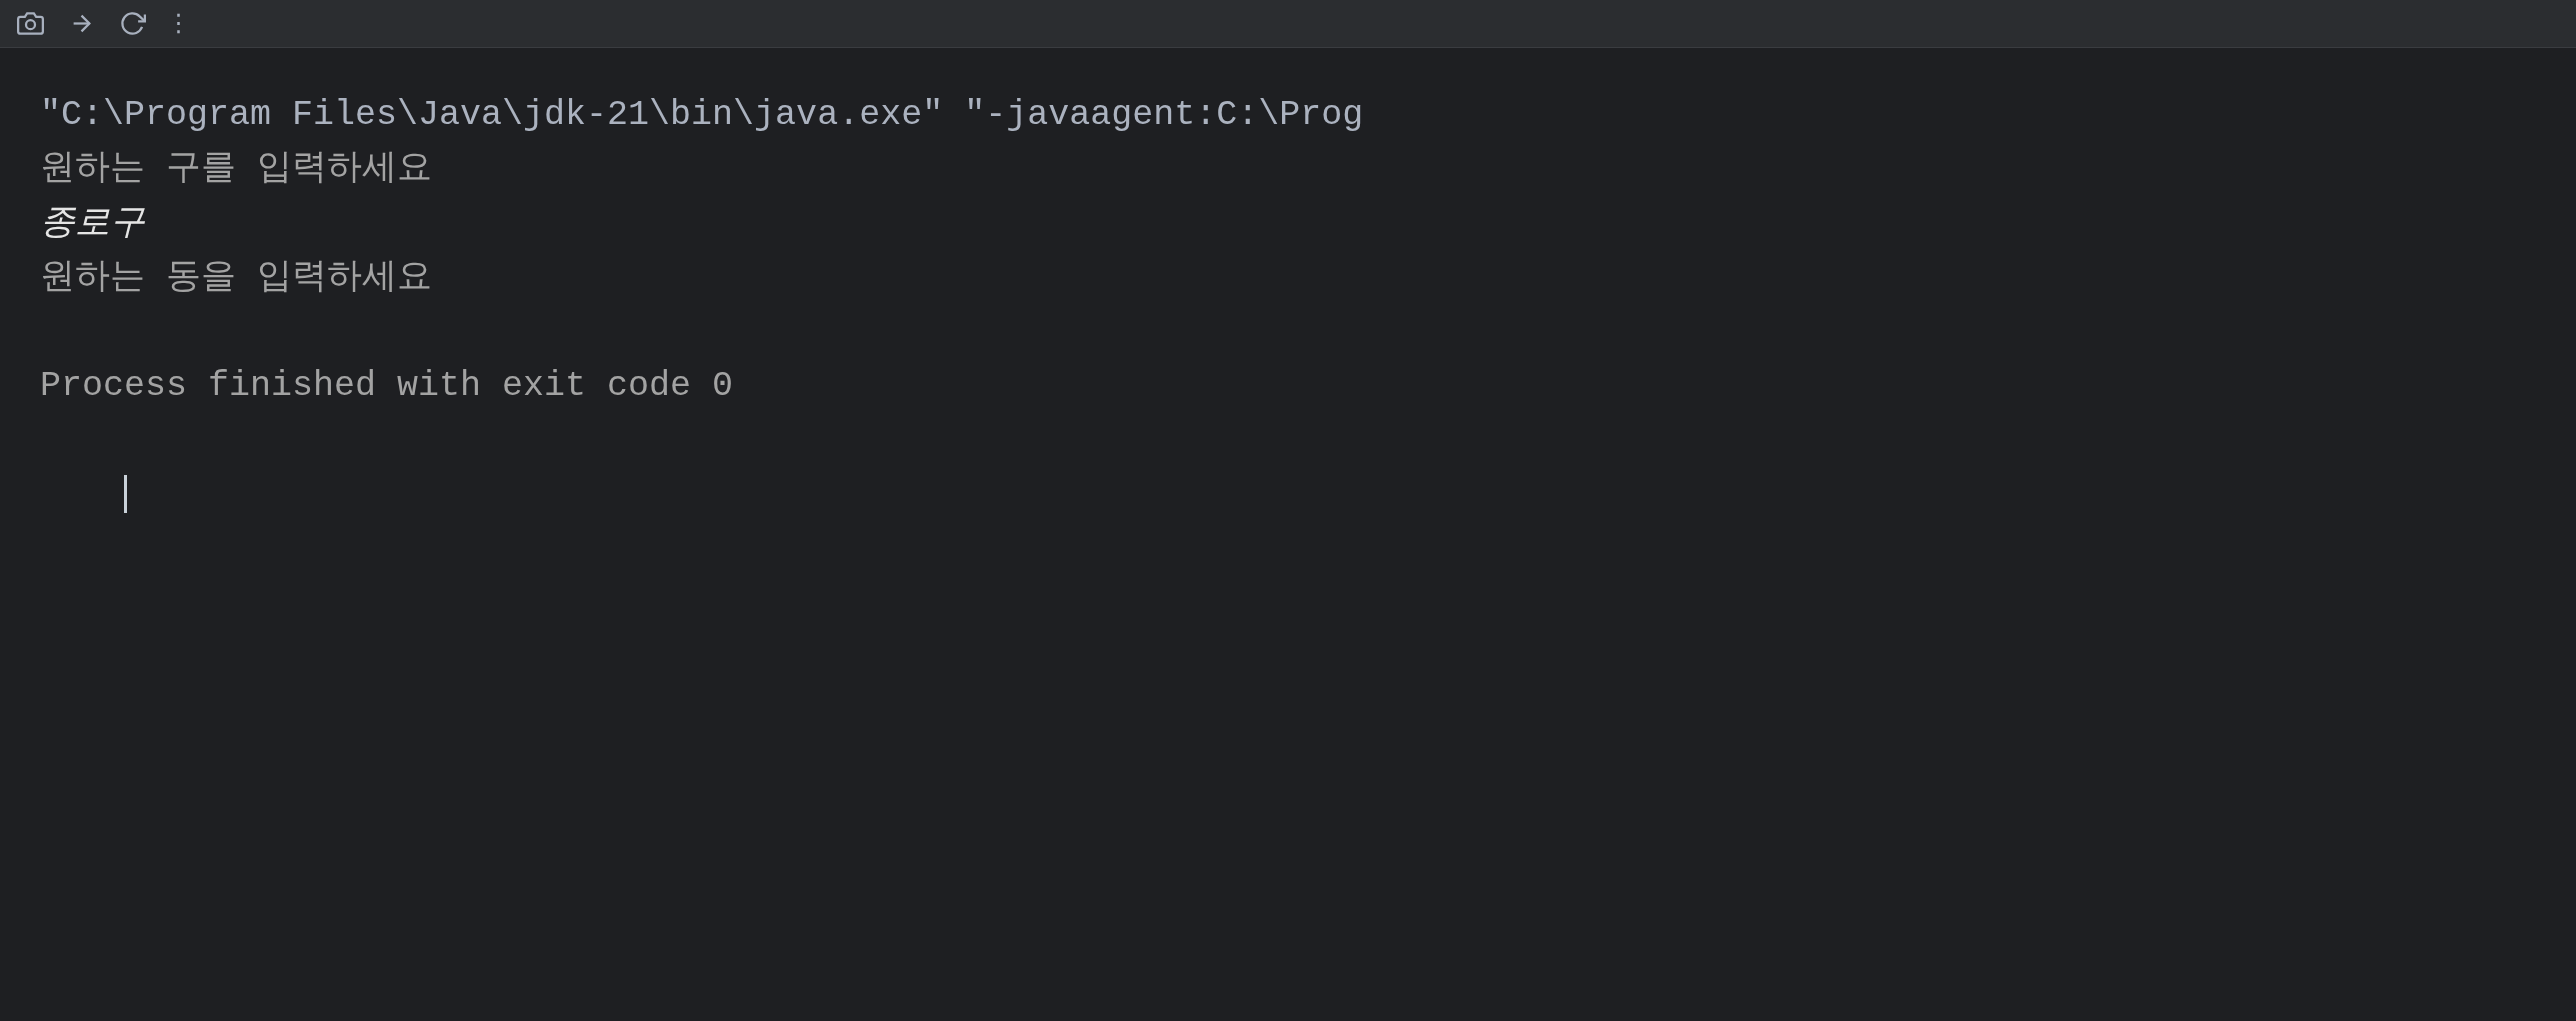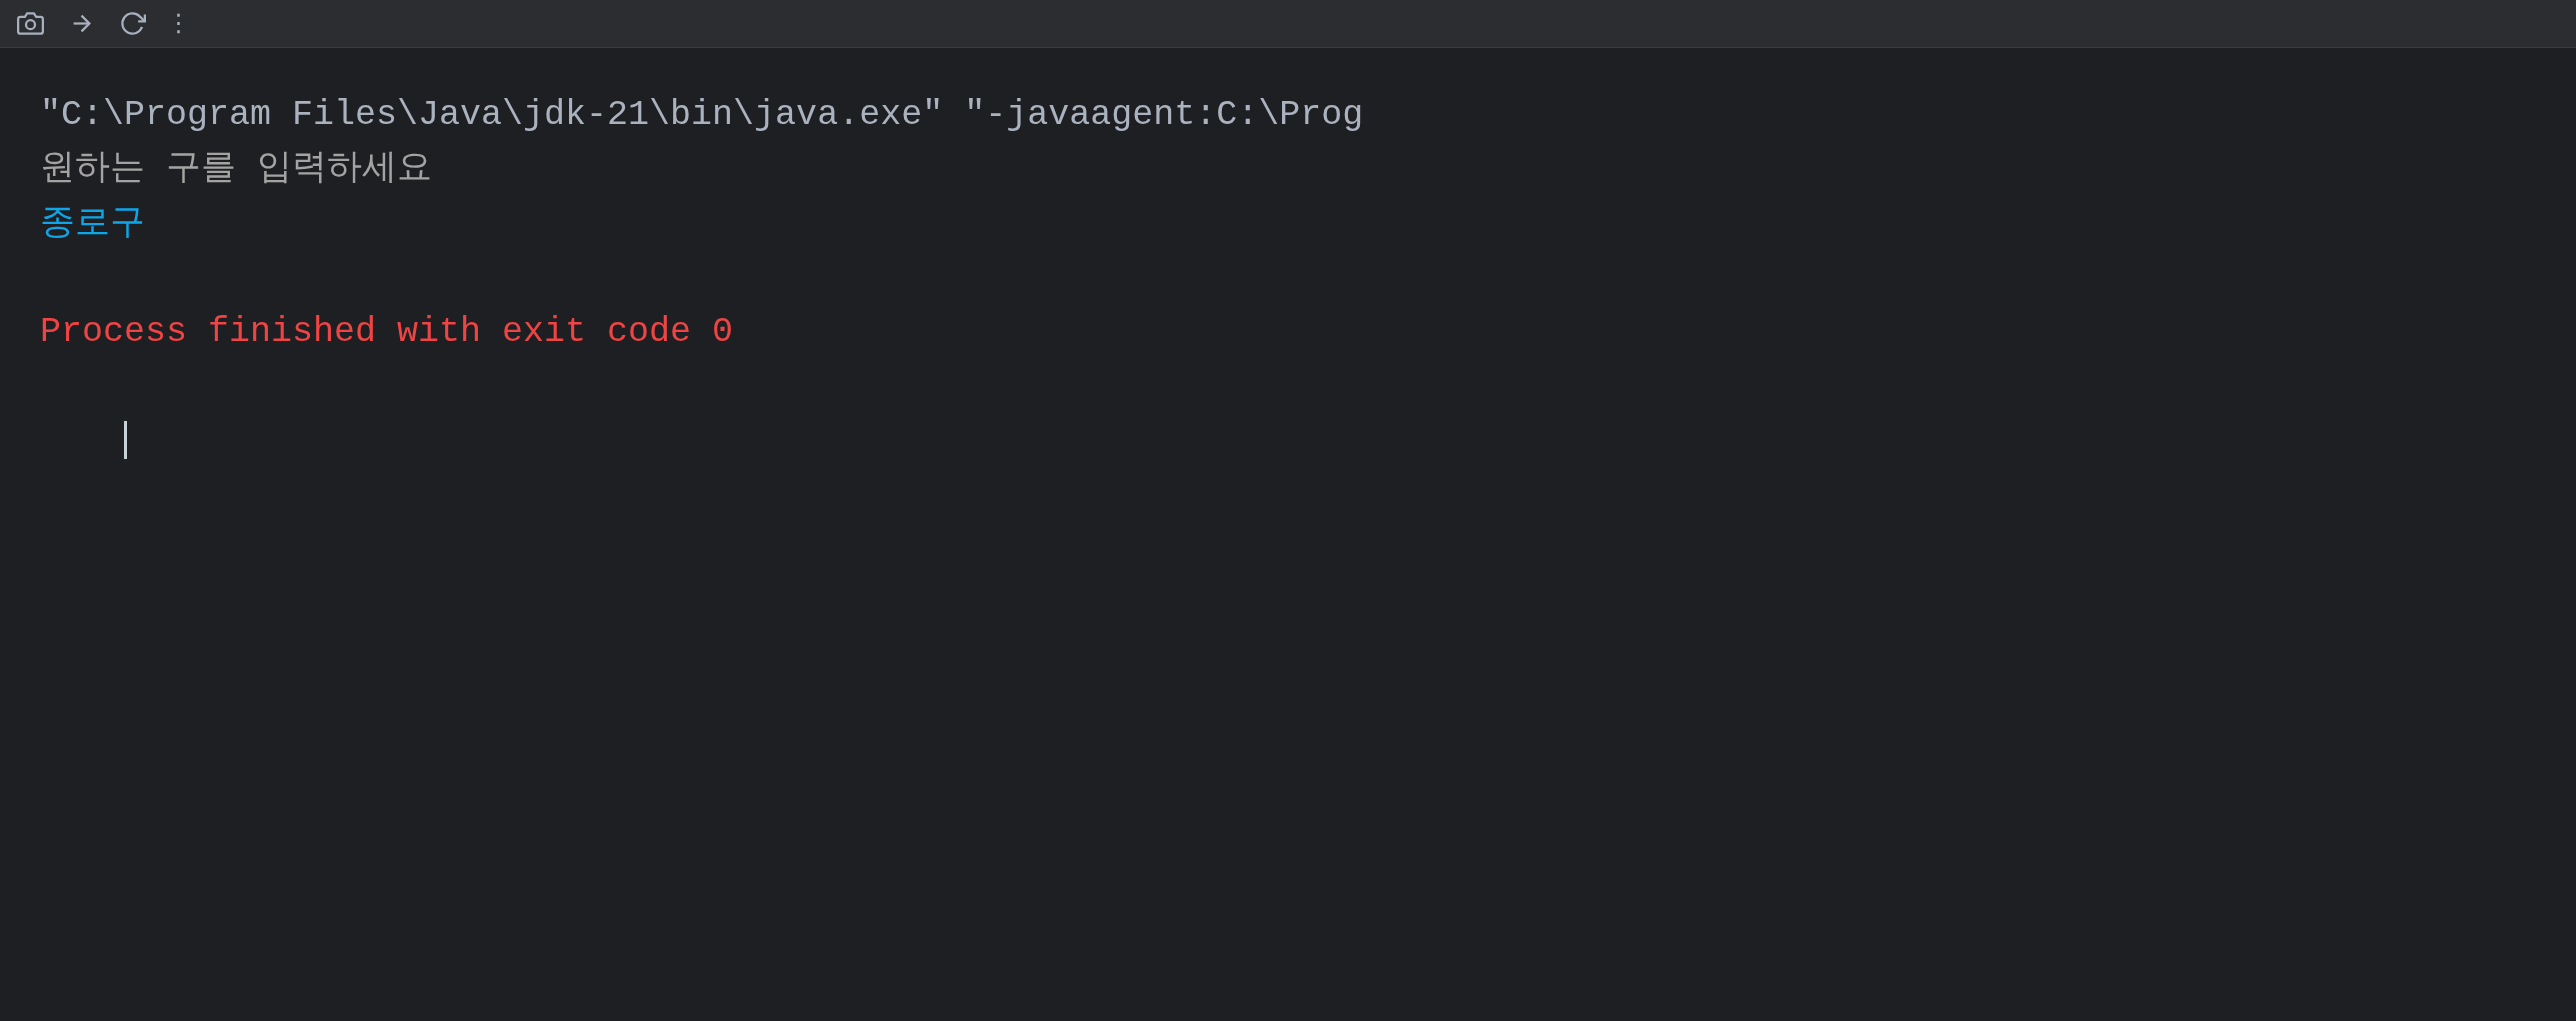--- a/index.html
+++ b/index.html
@@ -57,25 +57,26 @@
       line-height: 1.55;
       white-space: pre;
       color: #a3a3a3;
     }
 
     .console-line.cmd-line {
       color: #abb2bf;
     }
 
     .console-line.user-input {
-      color: #0ea5e9;
+      color: #e5e5e5;
+      font-style: italic;
     }
 
     .console-line.process-finish {
-      color: #ef4444;
+      color: #a3a3a3;
     }
 
     .console-line.prompt {
       color: #c9d1d9;
     }
 
     .cursor {
       display: inline-block;
       width: 2.7px;
       height: 38px;
@@ -115,19 +116,20 @@
       <path d="M20.49 15a9 9 0 1 1-2.12-9.36L23 10"></path>
     </svg>
   </div>
   <div class="toolbar-separator">⋮</div>
 </div>
 
 <div class="console-area">
   <div class="console-line cmd-line">"C:\Program Files\Java\jdk-21\bin\java.exe" "-javaagent:C:\Prog</div>
   <div class="console-line">원하는 구를 입력하세요</div>
   <div class="console-line user-input">종로구</div>
+  <div class="console-line">원하는 동을 입력하세요</div>
   <div class="empty-line"></div>
   <div class="console-line process-finish">Process finished with exit code 0</div>
   <div class="console-line prompt">
     <span class="cursor"></span>
   </div>
 </div>
 
 
 </body></html>

